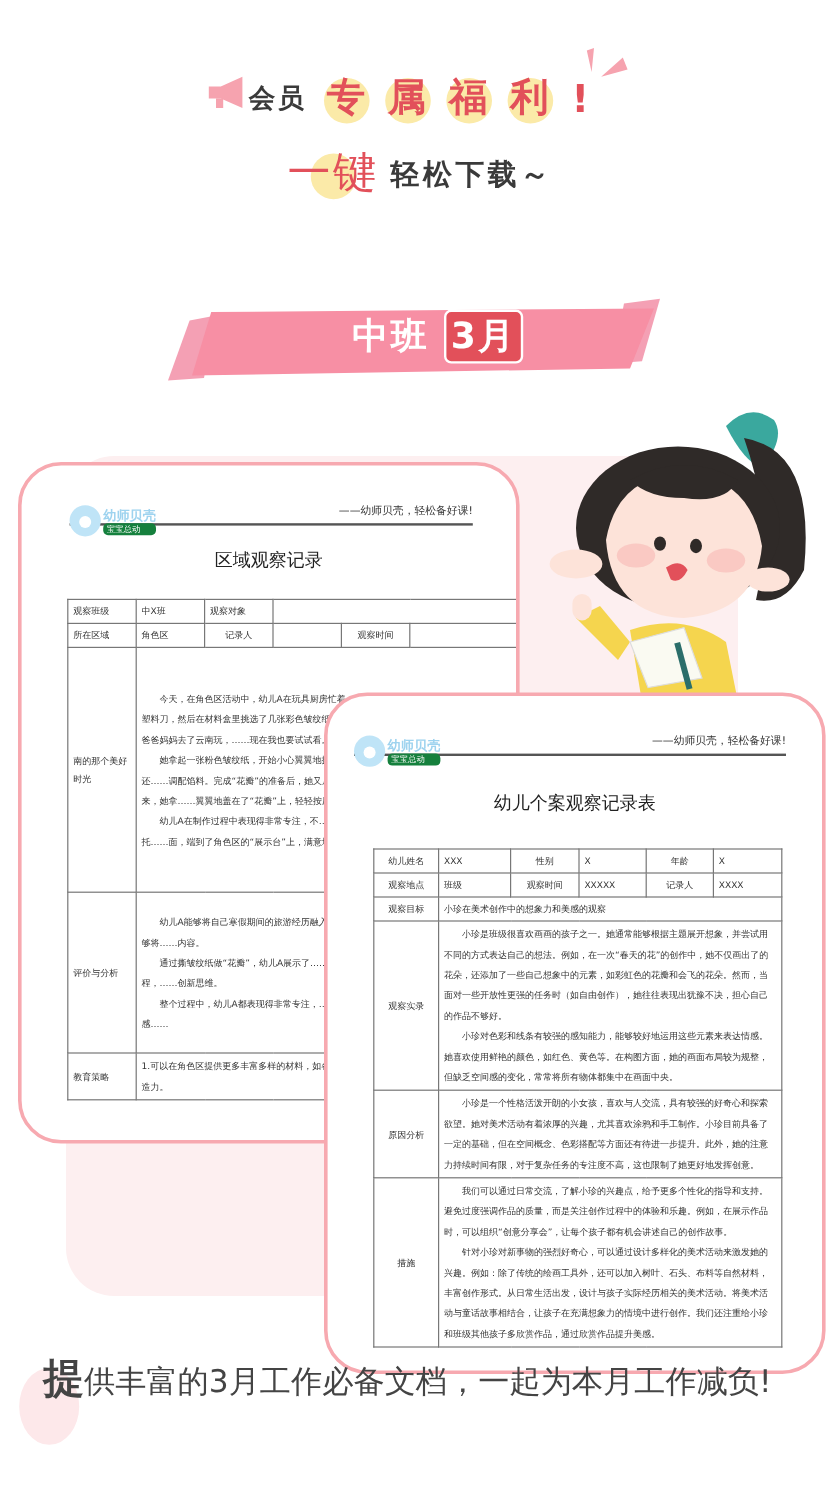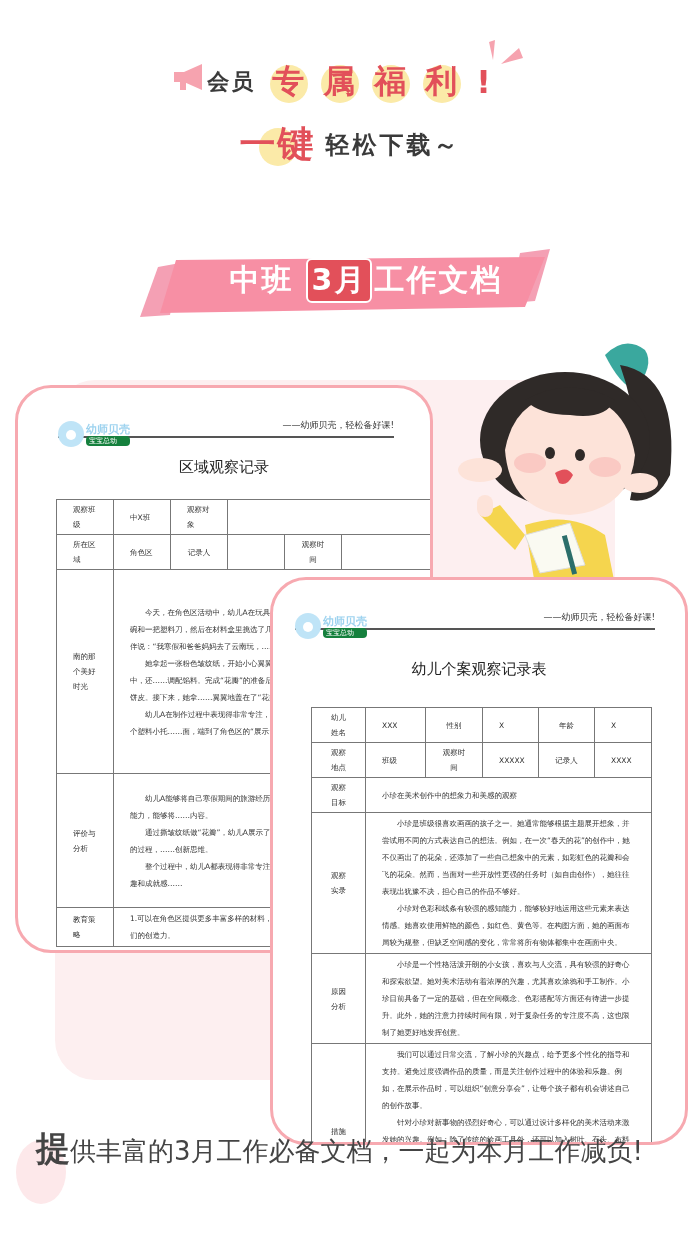--- a/index.html
+++ b/index.html
@@ -13,21 +13,21 @@
   .hero-small { font-size: 22px; font-weight: bold; color: #3a3a3a; letter-spacing: 2px; }
   .hero-big { font-size: 32px; font-weight: bold; color: #e2505a; letter-spacing: 2px; position: relative; }
   .dot-bg { display: inline-block; position: relative; }
   .dot-bg::before { content: ""; position: absolute; width: 38px; height: 38px; border-radius: 50%;
                     background: #fbeaa8; left: 50%; top: 55%; transform: translate(-50%,-50%); z-index: -1; }
   .megaphone { left: 170px; top: 62px; width: 40px; height: 30px; }
   .spark { left: 485px; top: 40px; width: 40px; height: 40px; }
 
   .hero-line2 { left: 0; width: 700px; top: 120px; text-align: center; height: 60px; }
   .hero-line2 .wrap { display: inline-flex; align-items: center; gap: 10px; }
-  .hero-yijian { font-size: 36px; font-weight: bold; color: #e2505a; letter-spacing: 2px; }
+  .hero-yijian { font-size: 36px; font-weight: normal; color: #e2505a; letter-spacing: 2px; }
   .hero-rest { font-size: 24px; font-weight: bold; color: #3a3a3a; letter-spacing: 3px; }
 
   
   .ribbon { left: 140px; top: 245px; width: 420px; height: 75px; }
   .ribbon-text { left: 156px; top: 255px; width: 420px; height: 50px; display: flex; align-items: center; justify-content: center;
                  font-size: 30px; font-weight: bold; color: #fff; letter-spacing: 2px; }
   .ribbon-text .hl { background: #e2505a; border-radius: 6px; padding: 0 4px; margin: 0 2px 0 12px; border: 2px solid #fff; }
 
   
   .pink-bg { left: 55px; top: 380px; width: 560px; height: 700px; background: #fdeff0; border-radius: 40px; }
@@ -42,21 +42,21 @@
   .logo-hand { width: 26px; height: 26px; border-radius: 50%; background: #bfe4f7; position: relative; }
   .logo-hand::after { content: ""; position: absolute; left: 8px; top: 9px; width: 10px; height: 10px; border-radius: 50%; background: #fff; }
   .logo-text { display: flex; flex-direction: column; }
   .logo-main { font-size: 11px; font-weight: bold; color: #9ed3ef; line-height: 13px; }
   .logo-sub { font-size: 7px; color: #fff; background: #15803d; border-radius: 4px; padding: 0 3px; line-height: 10px; }
   .slogan { position: absolute; right: 0; bottom: 4px; font-size: 9px; color: #333; }
 
   .doc-title { position: absolute; left: 0; right: 0; text-align: center; font-size: 15px; color: #222; }
 
   table.doc { position: absolute; border-collapse: collapse; font-size: 7.5px; color: #333; table-layout: fixed; }
-  table.doc td { border: 1px solid #777; padding: 2px 16px; line-height: 15px; vertical-align: middle; overflow: hidden; }
+  table.doc td { border: 1px solid #777; padding: 2px 4px; line-height: 15px; vertical-align: middle; overflow: hidden; }
   table.doc td.lbl { text-align: left; }
   table.doc td.c { text-align: center; }
   table.doc td.para p { text-indent: 2em; margin: 0; line-height: 17px; }
 
   .t1 { left: 38px; top: 111px; width: 380px; }
   .t2 { left: 38px; top: 127px; width: 340px; }
 
   
   .character { left: 455px; top: 335px; width: 240px; height: 250px; }
 
@@ -97,21 +97,20 @@
 </div>
 
 <svg class="abs ribbon" viewBox="0 0 420 75">
   <polygon points="18,22 40,18 30,70 0,72" fill="#f4a0b4"></polygon>
   <polygon points="380,8 410,4 395,56 370,58" fill="#f4a0b4"></polygon>
   <polygon points="36,15 405,12 385,62 20,68" fill="#f78fa4"></polygon>
 </svg>
 <div class="abs ribbon-text">
   <span>中班</span>
   <span class="hl">3月</span>
-  <span>工作文档</span>
 </div>
 
 <div class="abs pink-bg"></div>
 
 <div class="abs card card1">
   <div class="doc-head">
     <div class="logo">
       <div class="logo-hand"></div>
       <div class="logo-text">
         <span class="logo-main">幼师贝壳</span>

